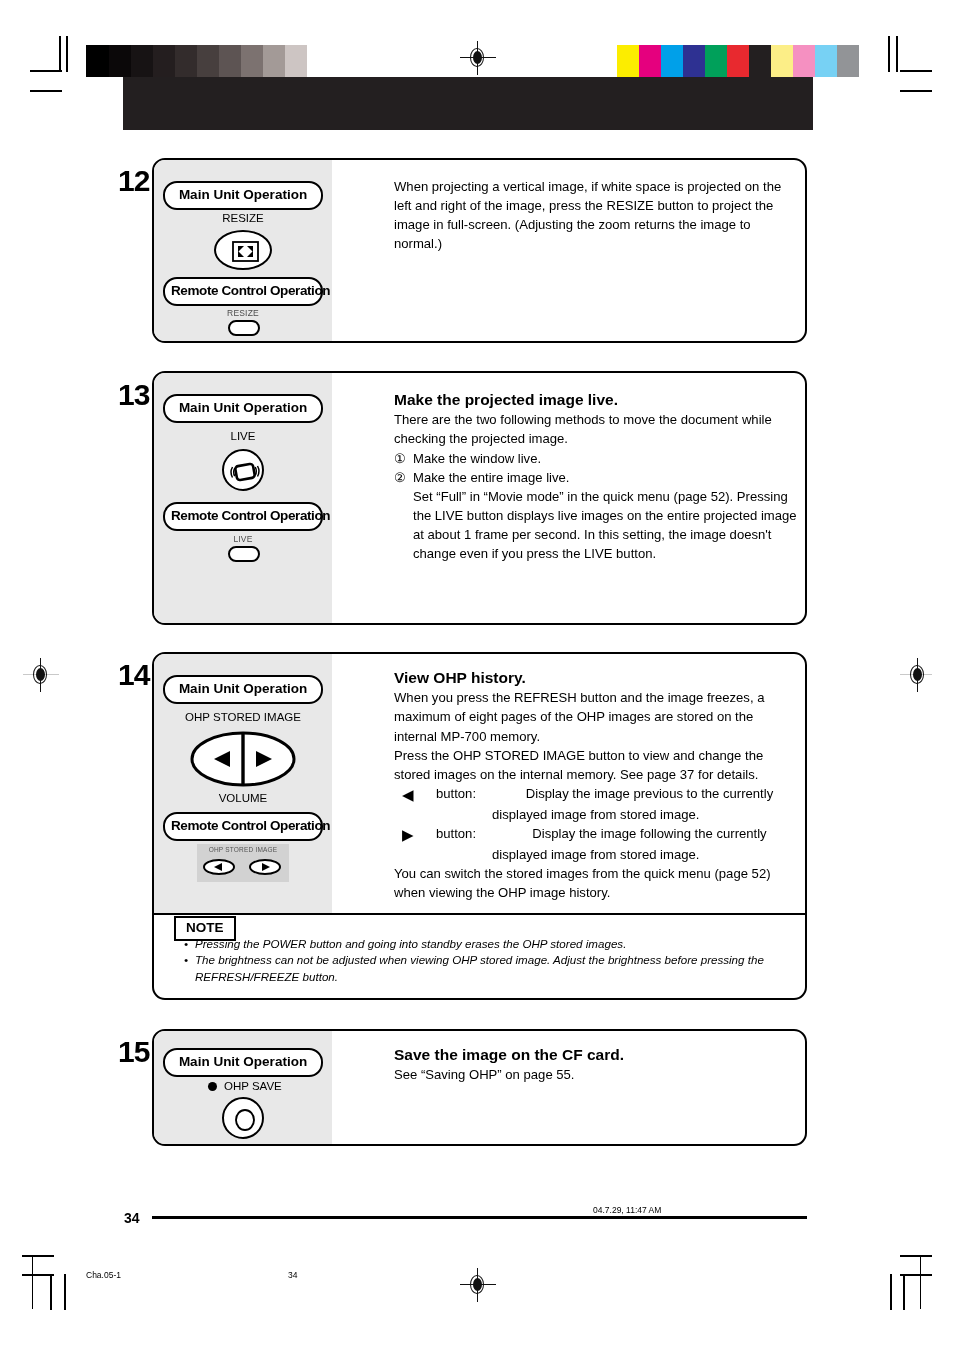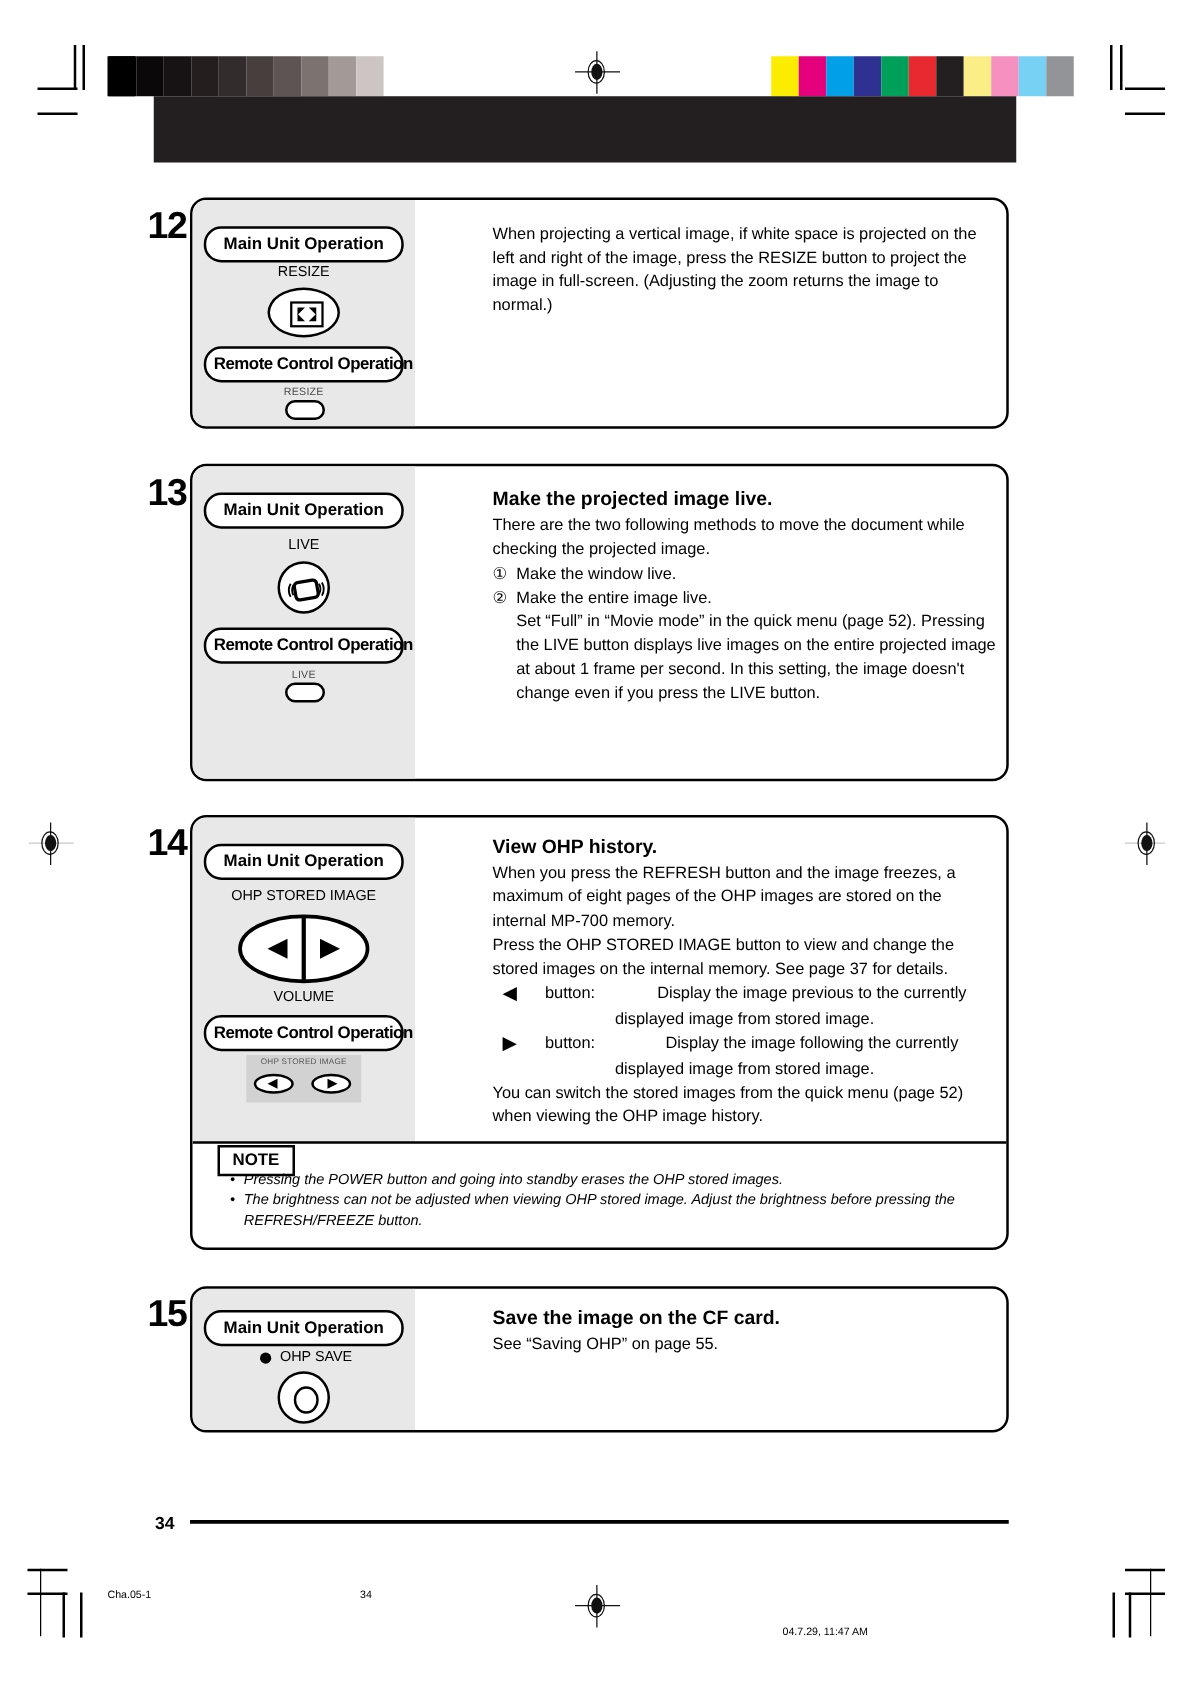--- a/index.html
+++ b/index.html
@@ -476,15 +476,15 @@
       <div class="head">Save the image on the CF card.</div>
       <p class="para">See “Saving OHP” on page 55.</p>
     </div>
   </div>
 
   <div class="page-num" style="left:124px; top:1210px;">34</div>
   <div class="rule" style="left:152px; top:1216px; width:655px; height:3.2px;"></div>
 
   <div class="foot-meta" style="left:86px; top:1270px;">Cha.05-1</div>
   <div class="foot-meta" style="left:288px; top:1270px;">34</div>
-  <div class="foot-meta" style="left:593px; top:1300px;margin-left:33px;">04.7.29, 11:47 AM</div>
+  <div class="foot-meta" style="left:593px; top:1205px;">04.7.29, 11:47 AM</div>
 
 </div>
 
 </body></html>

